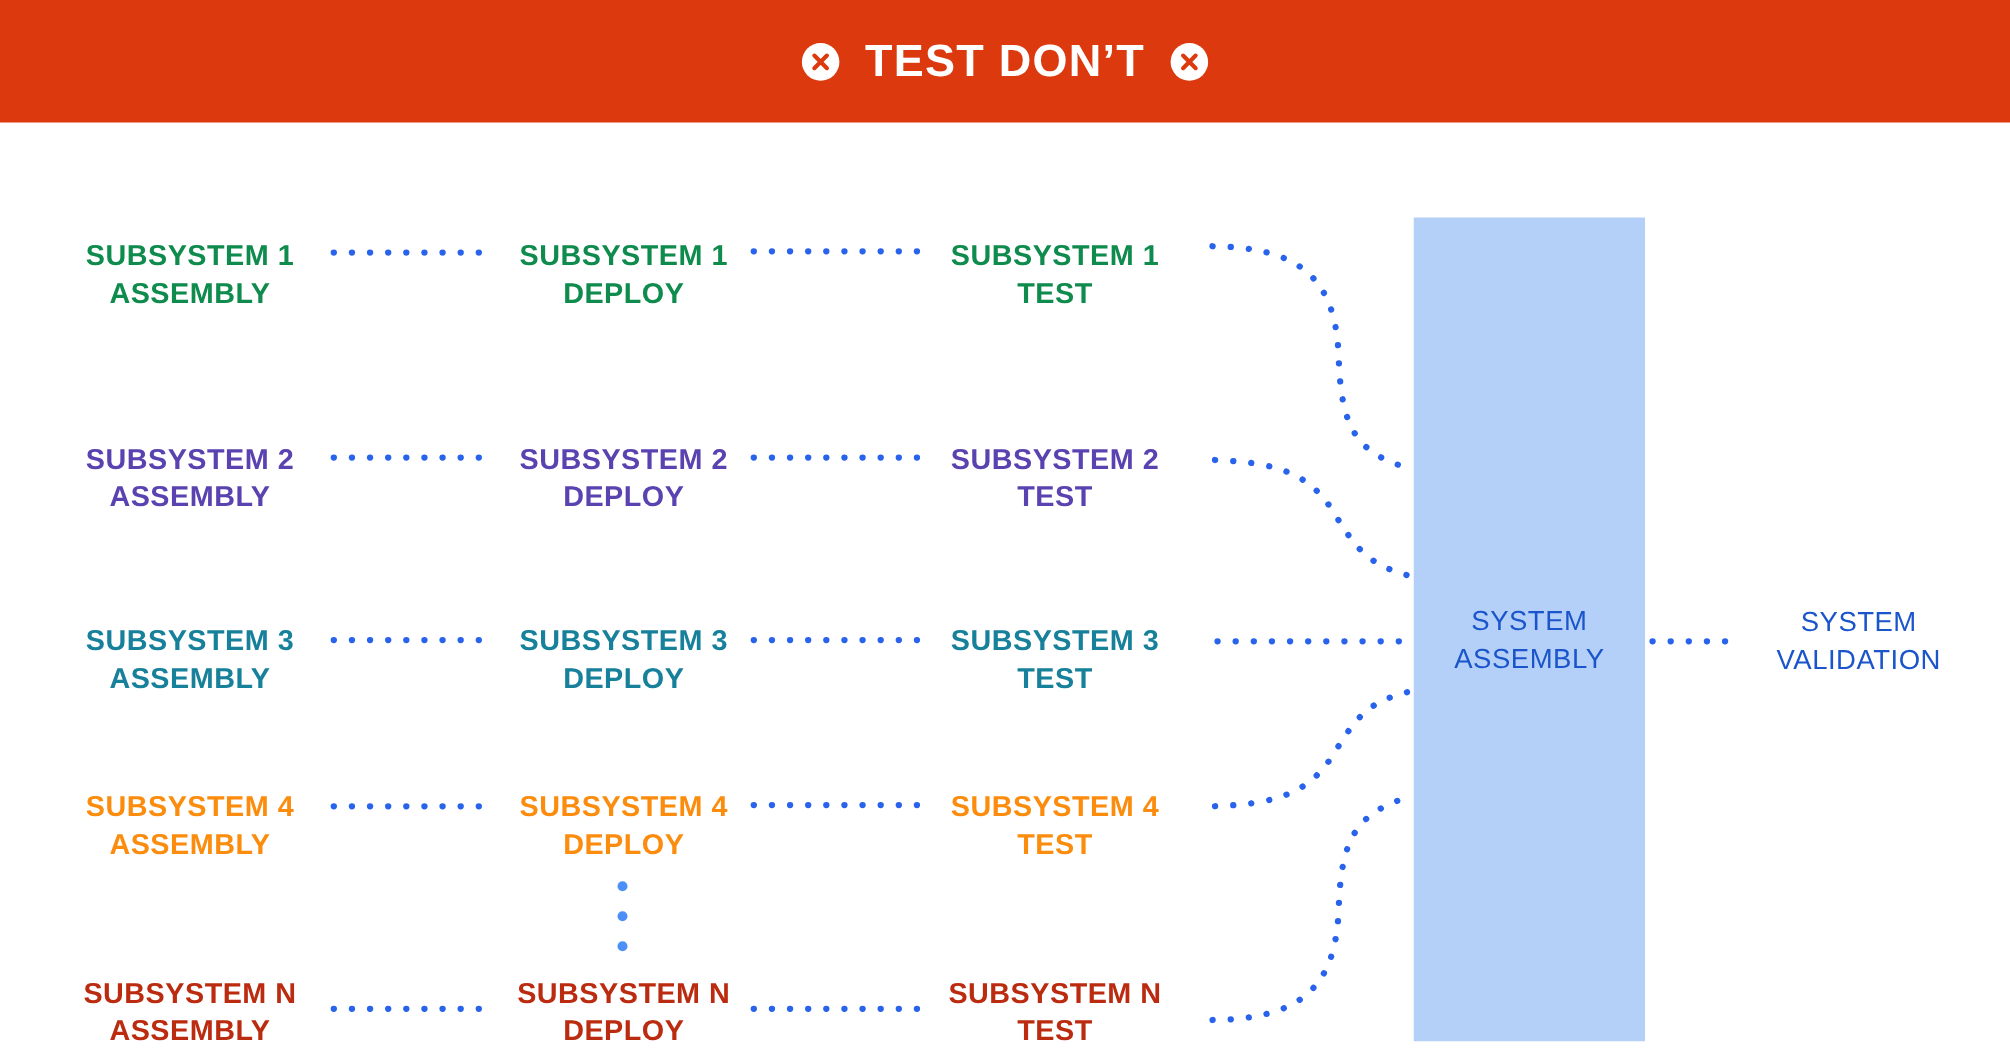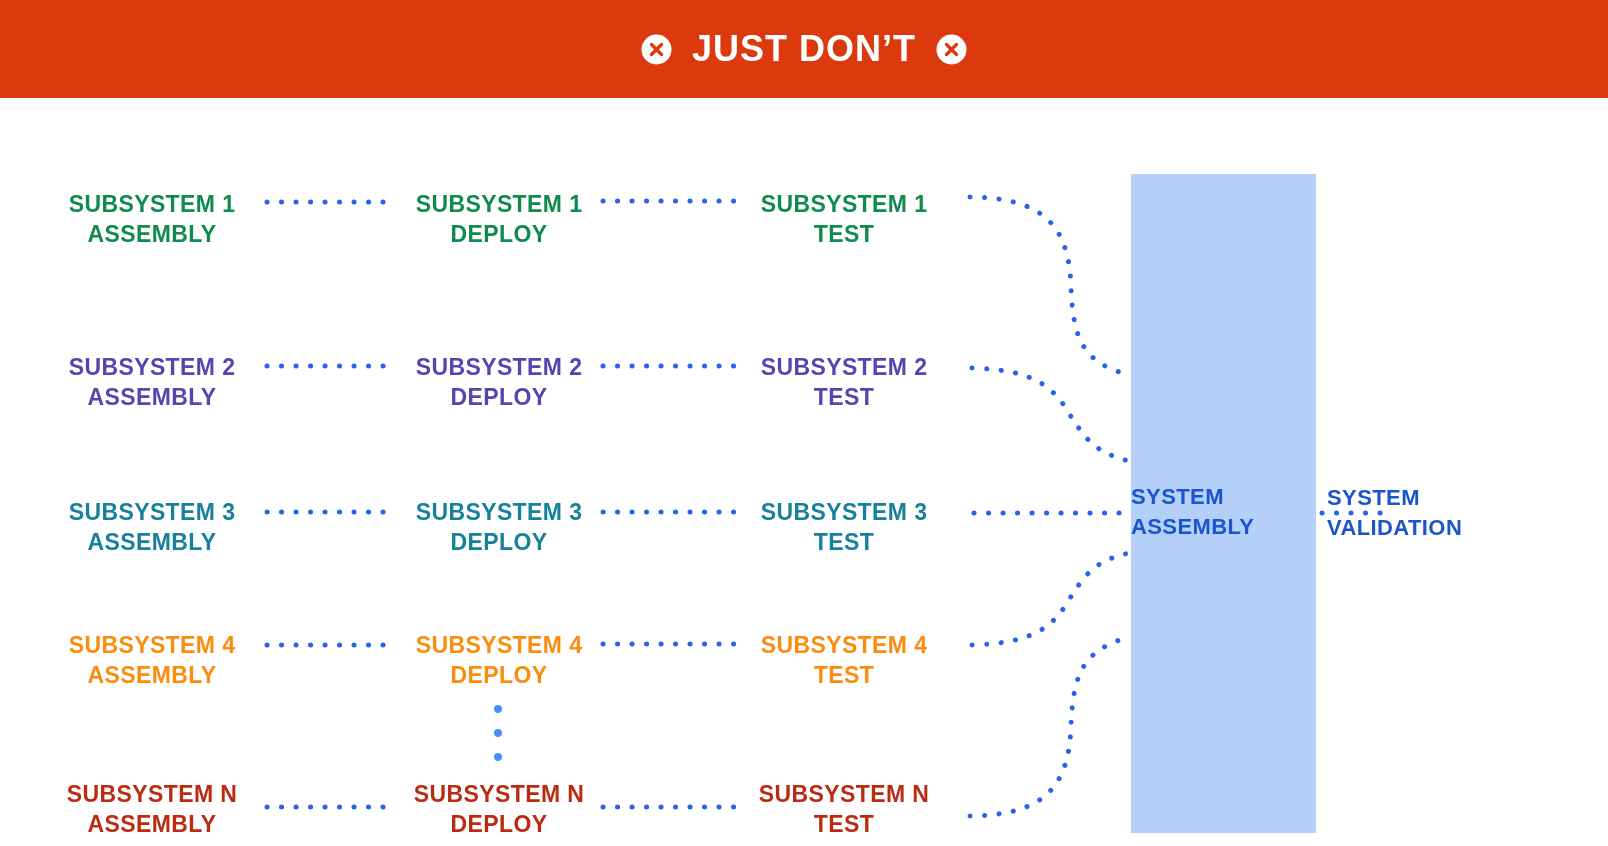--- a/index.html
+++ b/index.html
@@ -20,41 +20,41 @@
   .x-icon{display:block;width:31px;height:31px;}
   
   .cell{
     position:absolute;width:320px;text-align:center;
     font-size:23px;font-weight:700;line-height:30px;letter-spacing:0.4px;
     white-space:nowrap;
   }
   
   .sys-box{position:absolute;left:1131px;top:174px;width:185px;height:659px;}
   .sys-label{
-    position:absolute;font-size:22px;font-weight:700;
+    position:absolute;text-align:center;font-size:22px;font-weight:400;
     line-height:30px;letter-spacing:0.4px;white-space:nowrap;
   }
   .sys-assembly-label{left:1131px;top:482px;width:185px;}
   .sys-validation-label{left:1327px;top:483px;width:320px;}
   
   .connectors{position:absolute;left:0;top:0;pointer-events:none;}
   .dots{
     fill:none;stroke:currentColor;stroke-width:5;
     stroke-linecap:round;stroke-dasharray:0.1 14.4;
   }
 </style>
 </head>
 <body>
 
 <header class="banner" style="background-color: rgb(220, 57, 14);">
   <svg class="x-icon" viewBox="0 0 32 32" style="color: rgb(220, 57, 14);">
     <circle cx="16" cy="16" r="15.5" fill="#ffffff"></circle>
     <path d="M10.8 10.8 L21.2 21.2 M21.2 10.8 L10.8 21.2" stroke="currentColor" stroke-width="3.4" stroke-linecap="round"></path>
   </svg>
-  <span class="banner-title">JUST DON’T</span>
+  <span class="banner-title">TEST DON’T</span>
   <svg class="x-icon" viewBox="0 0 32 32" style="color: rgb(220, 57, 14);">
     <circle cx="16" cy="16" r="15.5" fill="#ffffff"></circle>
     <path d="M10.8 10.8 L21.2 21.2 M21.2 10.8 L10.8 21.2" stroke="currentColor" stroke-width="3.4" stroke-linecap="round"></path>
   </svg>
 </header>
 
 <svg class="connectors" width="1608" height="846" viewBox="0 0 1608 846" style="color: rgb(42, 99, 235);">
 
   <path class="dots" d="M267 202 H393"></path>
   <path class="dots" d="M603 201 H737"></path>

